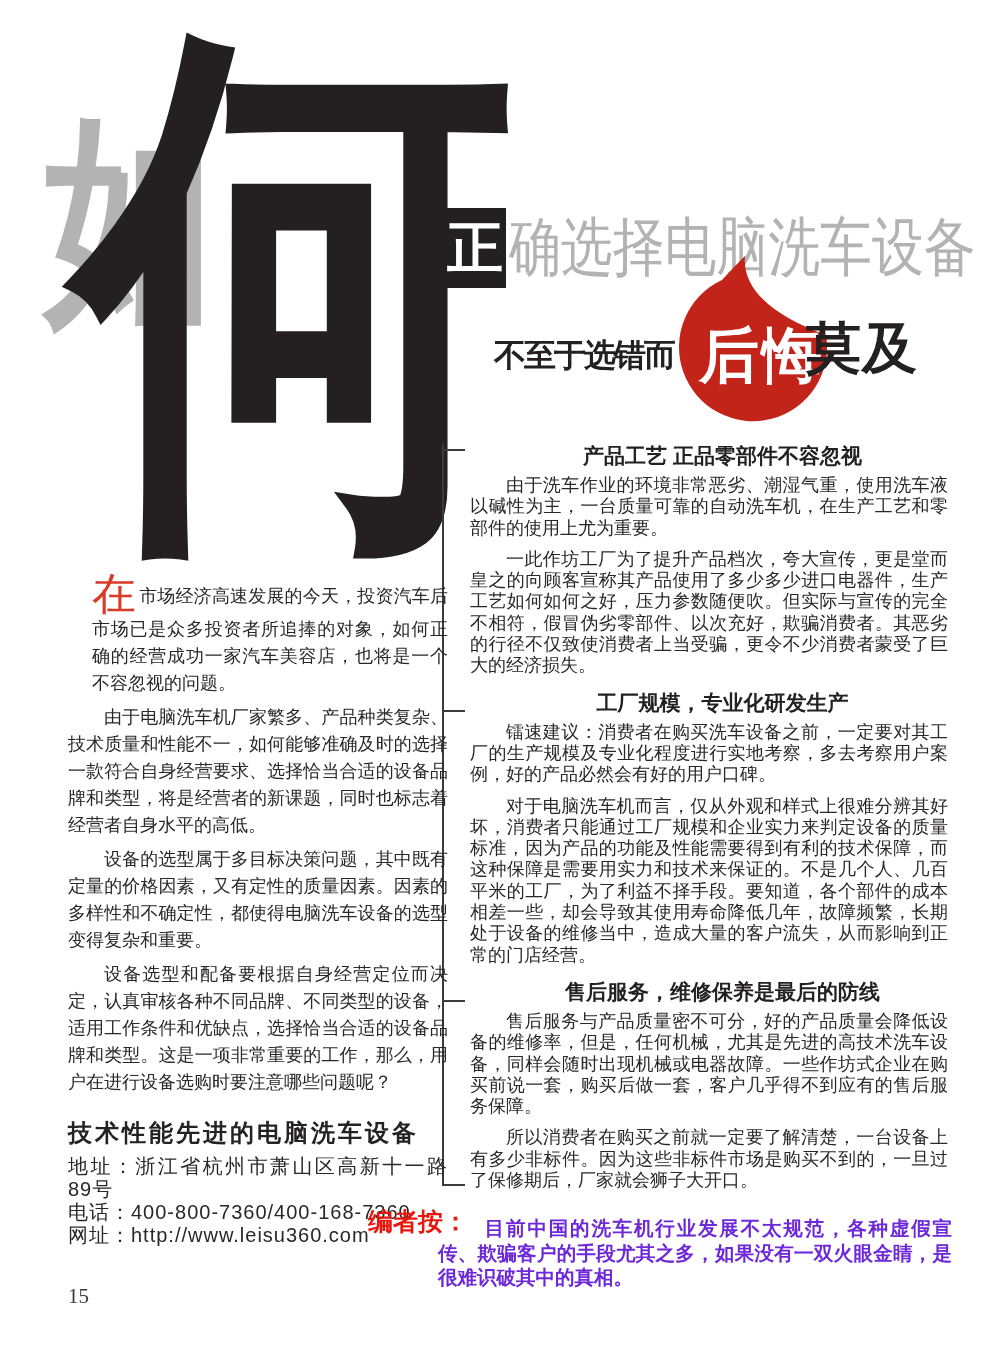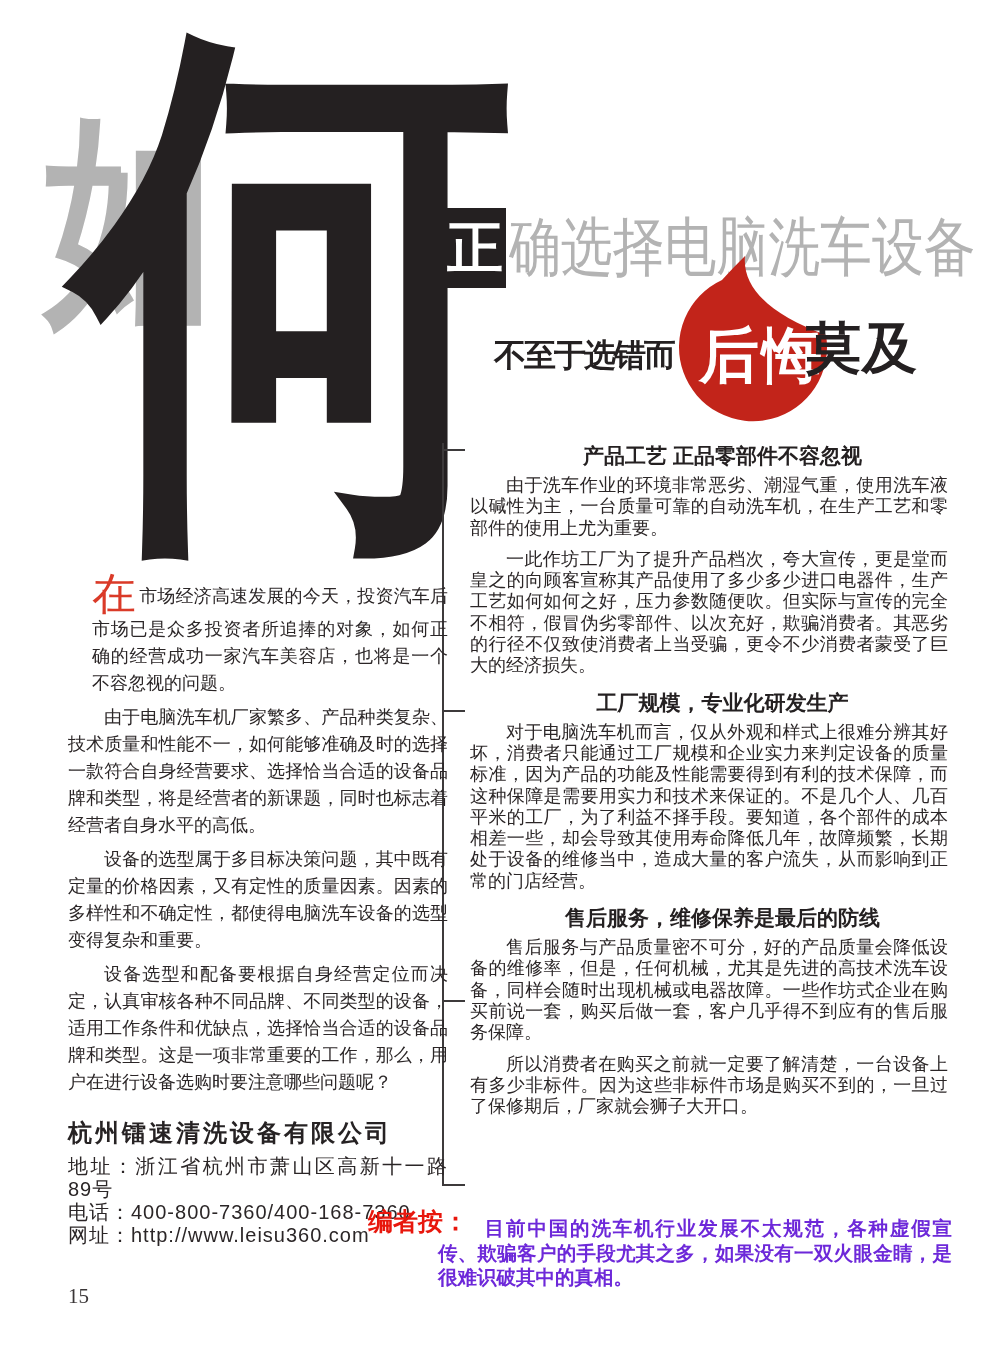--- a/index.html
+++ b/index.html
@@ -86,33 +86,34 @@
     <i class="t4"></i>
   </div>
 
   <div class="left-col">
     <p class="p-first"><span class="dropcap">在</span><span>市场经济高速发展的今天，投资汽车后市场已是众多投资者所追捧的对象，如何正确的经营成功一家汽车美容店，也将是一个不容忽视的问题。</span></p>
     <p>由于电脑洗车机厂家繁多、产品种类复杂、技术质量和性能不一，如何能够准确及时的选择一款符合自身经营要求、选择恰当合适的设备品牌和类型，将是经营者的新课题，同时也标志着经营者自身水平的高低。</p>
     <p>设备的选型属于多目标决策问题，其中既有定量的价格因素，又有定性的质量因素。因素的多样性和不确定性，都使得电脑洗车设备的选型变得复杂和重要。</p>
     <p>设备选型和配备要根据自身经营定位而决定，认真审核各种不同品牌、不同类型的设备，适用工作条件和优缺点，选择恰当合适的设备品牌和类型。这是一项非常重要的工作，那么，用户在进行设备选购时要注意哪些问题呢？</p>
 
     <div class="company">
-      <div class="company-name">杭州镭速清洗设备有限公司</div>
+      <div class="company-name">技术性能先进的电脑洗车设备</div>
       <div class="company-line">地址：浙江省杭州市萧山区高新十一路89号</div>
       <div class="company-line">电话：400-800-7360/400-168-7360</div>
       <div class="company-line">网址：http://www.leisu360.com</div>
     </div>
   </div>
 
   <div class="right-col">
     <h3>产品工艺 正品零部件不容忽视</h3>
     <p>由于洗车作业的环境非常恶劣、潮湿气重，使用洗车液以碱性为主，一台质量可靠的自动洗车机，在生产工艺和零部件的使用上尤为重要。</p>
     <p>一此作坊工厂为了提升产品档次，夸大宣传，更是堂而皇之的向顾客宣称其产品使用了多少多少进口电器件，生产工艺如何如何之好，压力参数随便吹。但实际与宣传的完全不相符，假冒伪劣零部件、以次充好，欺骗消费者。其恶劣的行径不仅致使消费者上当受骗，更令不少消费者蒙受了巨大的经济损失。</p>
 
     <h3>工厂规模，专业化研发生产</h3>
+    <p>镭速建议：消费者在购买洗车设备之前，一定要对其工厂的生产规模及专业化程度进行实地考察，多去考察用户案例，好的产品必然会有好的用户口碑。</p>
     <p>对于电脑洗车机而言，仅从外观和样式上很难分辨其好坏，消费者只能通过工厂规模和企业实力来判定设备的质量标准，因为产品的功能及性能需要得到有利的技术保障，而这种保障是需要用实力和技术来保证的。不是几个人、几百平米的工厂，为了利益不择手段。要知道，各个部件的成本相差一些，却会导致其使用寿命降低几年，故障频繁，长期处于设备的维修当中，造成大量的客户流失，从而影响到正常的门店经营。</p>
 
     <h3>售后服务，维修保养是最后的防线</h3>
     <p>售后服务与产品质量密不可分，好的产品质量会降低设备的维修率，但是，任何机械，尤其是先进的高技术洗车设备，同样会随时出现机械或电器故障。一些作坊式企业在购买前说一套，购买后做一套，客户几乎得不到应有的售后服务保障。</p>
     <p>所以消费者在购买之前就一定要了解清楚，一台设备上有多少非标件。因为这些非标件市场是购买不到的，一旦过了保修期后，厂家就会狮子大开口。</p>
   </div>
 
   <div class="editor-note">
     <span class="editor-label">编者按：</span>
     <p class="editor-text">目前中国的洗车机行业发展不太规范，各种虚假宣传、欺骗客户的手段尤其之多，如果没有一双火眼金睛，是很难识破其中的真相。</p>

